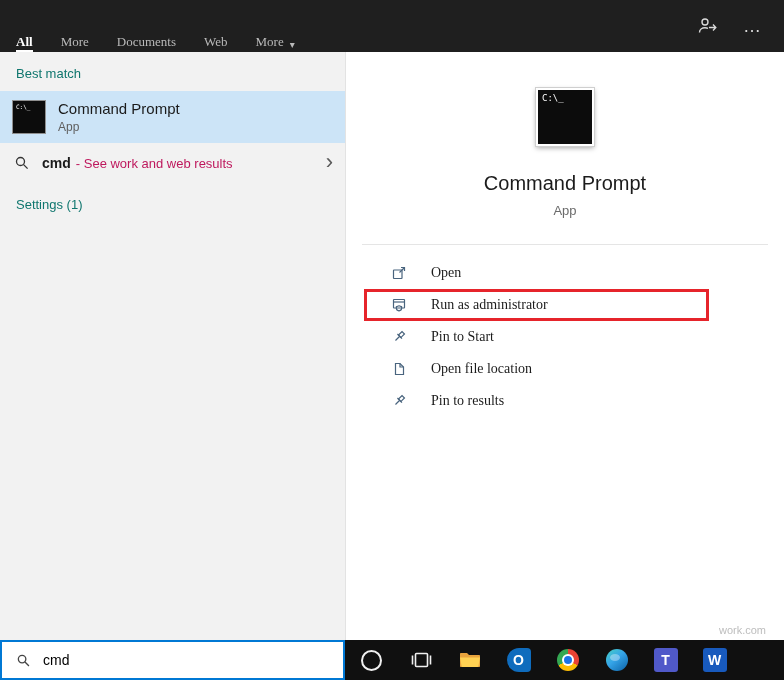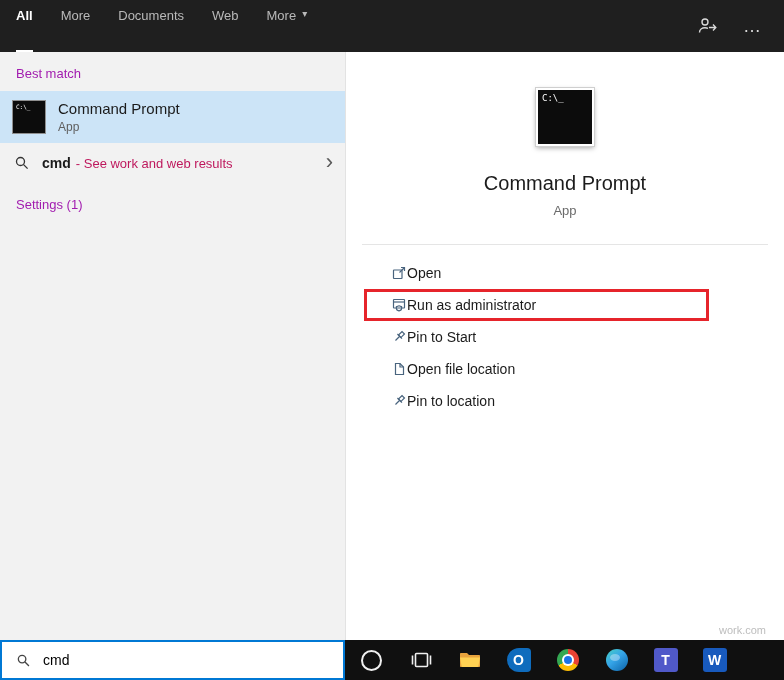--- a/index.html
+++ b/index.html
@@ -9,35 +9,35 @@
     font-family:"Liberation Sans", sans-serif; color:#1b1b1b;
   }
 
   
   .topbar {
     position:absolute; top:0; left:0; width:784px; height:52px;
     background:#1f1f1f; display:flex; align-items:stretch; justify-content:space-between;
   }
   .tabs { display:flex; align-items:stretch; padding-left:16px; gap:28px; }
   .tab {
-    display:flex; align-items:flex-start; gap:6px; color:#b9b9b9; font-size:13px;
-    border-bottom:2px solid transparent; cursor:default; padding-top:8px;
+    display:flex; align-items:flex-end; gap:6px; color:#b9b9b9; font-size:13px;
+    border-bottom:2px solid transparent; cursor:default; padding-top:8px;font-family:Liberation Serif, serif;
   }
   .tab.active { color:#ffffff; border-bottom-color:#ffffff; font-weight:bold; }
   .tab .caret { font-size:10px; color:inherit; }
   .topbar-right { display:flex; align-items:center; gap:26px; padding-right:22px; }
   .topbar-icon { display:flex; align-items:center; color:#d9d9d9; }
   .ellipsis-glyph { font-size:18px; letter-spacing:1px; color:#d9d9d9; line-height:1; }
 
   
   .left-panel {
     position:absolute; top:52px; left:0; width:345px; bottom:40px;
     background:#f2f2f2;
   }
-  .section-header { font-size:13px; color:#a21caf; padding:14px 16px 10px 16px; }
+  .section-header { font-size:13px; color:#0f766e; padding:14px 16px 10px 16px; }
   .best-match-item {
     height:52px; background:#cce4f7; display:flex; align-items:center;
     padding-left:12px; gap:12px; cursor:default;
   }
   .cmd-icon-small {
     width:34px; height:34px; background:#0c0c0c; border:1px solid #8f8f8f;
     position:relative; flex:0 0 auto;
   }
   .cmd-icon-small .prompt-glyph {
     position:absolute; top:2px; left:3px; color:#ffffff; font-size:6px;
@@ -69,21 +69,21 @@
     position:absolute; top:3px; left:4px; color:#ffffff; font-size:9px;
     font-family:"DejaVu Sans Mono", monospace;
   }
   .app-title { font-size:20px; color:#1b1b1b; margin-top:26px; font-weight:normal; }
   .app-sub { font-size:13px; color:#6b6b6b; margin-top:8px; }
   .panel-divider { border:none; border-top:1px solid #e5e5e5; margin:26px 16px 12px 16px; }
 
   .actions { }
   .action-row {
     height:32px; margin-left:18px; width:345px; display:flex; align-items:center;
-    gap:0; padding-left:24px; border:3px solid transparent; cursor:default;
+    gap:24px; padding-left:24px; border:3px solid transparent; cursor:default;font-family:Liberation Serif, serif;
   }
   .action-row.highlighted { border-color:#e6242b; }
   .action-label { font-size:14px; color:#1b1b1b; }
   .action-ico { width:16px; height:16px; flex:0 0 auto; display:flex; }
   .action-ico svg { stroke:#49647e; fill:none; stroke-width:1.2; }
 
   
   .taskbar {
     position:absolute; left:0; bottom:0; width:784px; height:40px;
     background:#101010; display:flex; align-items:center;
@@ -253,21 +253,21 @@
 
     <div class="action-row">
       <span class="action-ico">
         <svg width="16" height="16" viewBox="0 0 16 16">
           <g transform="rotate(45 8 8)">
             <rect x="6.3" y="2" width="3.4" height="5"></rect>
             <path d="M4.8 7h6.4M8 7v6"></path>
           </g>
         </svg>
       </span>
-      <span class="action-label">Pin to location</span>
+      <span class="action-label">Pin to results</span>
     </div>
 
   </div>
 </div>
 
 <div class="watermark">work.com</div>
 
 <div class="taskbar">
   <div class="taskbar-search">
     <svg width="15" height="15" viewBox="0 0 16 16">

